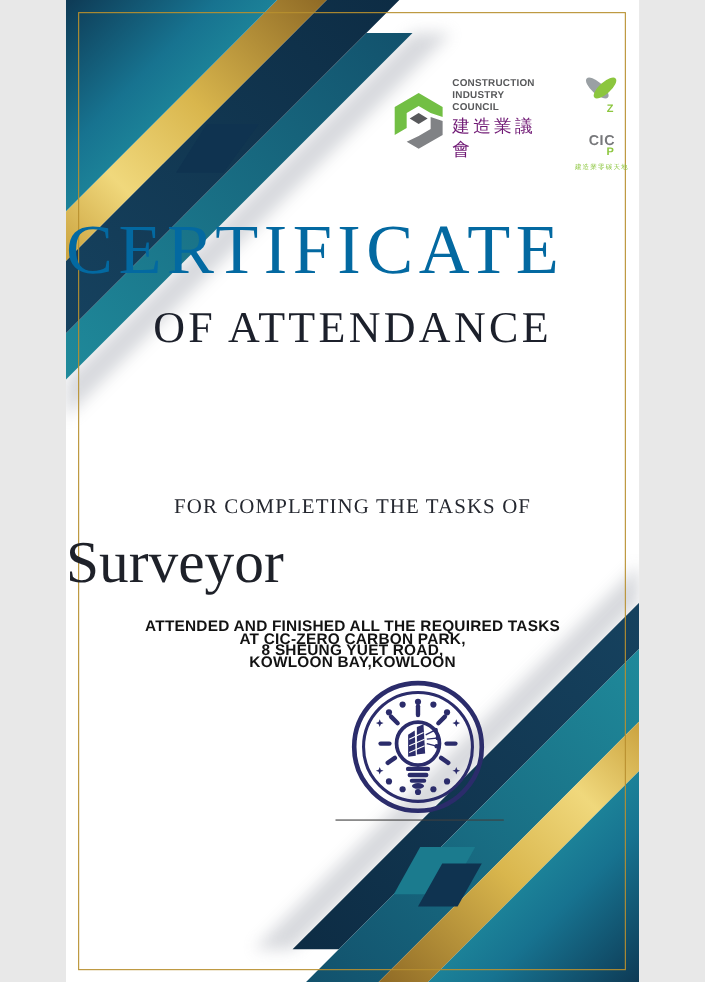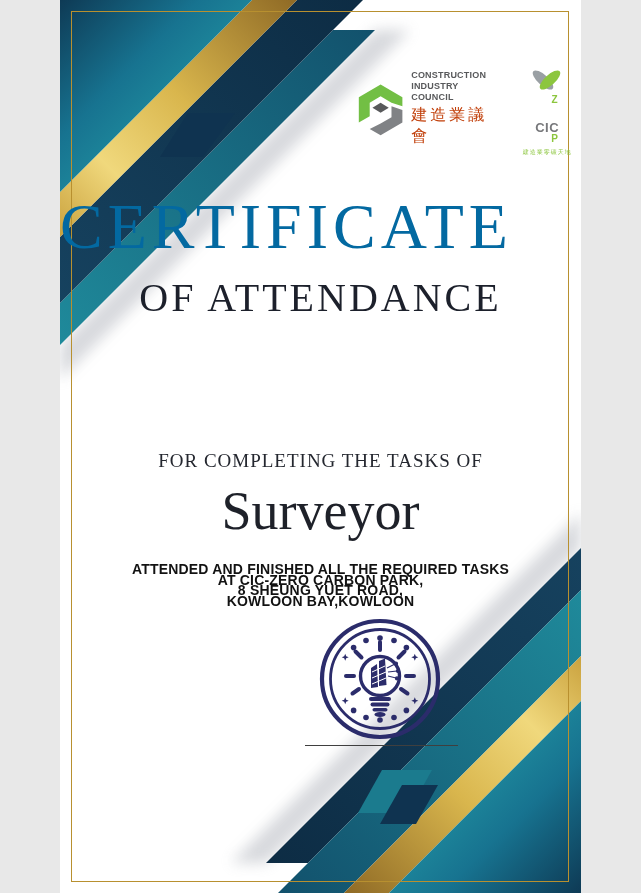--- a/index.html
+++ b/index.html
@@ -17,41 +17,41 @@
   svg.corner.tl { left:0; top:0; }
   svg.corner.br { right:0; bottom:0; }
 
   .content { position:absolute; inset:0; z-index:10; }
 
   
   .logos { position:absolute; left:297px; top:62px; display:flex; align-items:flex-start; }
   .logo-cic { display:flex; align-items:center; margin-top:8px; }
   .cic-text { margin-left:7px; color:#58595b; }
   .cic-line { font-size:9px; font-weight:bold; letter-spacing:.2px; line-height:11px; }
-  .cic-cn { font-size:16px; letter-spacing:3px; color:#c2410c; margin-top:2px; font-family:"DejaVu Sans",sans-serif; }
+  .cic-cn { font-size:16px; letter-spacing:3px; color:#701a75; margin-top:2px; font-family:"DejaVu Sans",sans-serif; }
   .logo-zcp { display:flex; flex-direction:column; align-items:center; margin-left:16px; margin-top:4px; width:74px; }
   .zcp-word { display:flex; flex-direction:column; align-items:center; line-height:10px; margin-top:1px; }
   .zcp-z, .zcp-p { color:#8cc63e; font-weight:bold; font-size:10px; margin-left:15px; }
   .zcp-cic { color:#77787b; font-weight:bold; font-size:13px; letter-spacing:.5px; line-height:12px;margin-top:17px; }
   .zcp-cn { font-size:6px; color:#8cc63e; letter-spacing:1px; margin-top:4px; font-family:"DejaVu Sans",sans-serif; }
   .logo-steam { display:flex; flex-direction:column; align-items:center; margin-left:20px; }
   .steam-text { font-size:17px; font-weight:bold; letter-spacing:.3px; margin-top:1px; }
   .steam-text .lab { color:#909295; font-weight:600; }
 
   
   .title1 { position:absolute; left:0; right:0; top:190px; text-align:left;
     font-family:"Liberation Serif", serif; font-size:64px; letter-spacing:5px;
     color:#0369a1; }
   .title2 { position:absolute; left:0; right:0; top:274px; text-align:center;
     font-family:"Liberation Serif", serif; font-size:40px; letter-spacing:3px;
     color:#1c202b; }
   .subtitle { position:absolute; left:0; right:0; top:450px; text-align:center;
     font-family:"Liberation Serif", serif; font-size:19px; letter-spacing:1px;
     color:#24272f; }
-  .role { position:absolute; left:0; right:0; top:480px; text-align:center;
+  .role { position:absolute; left:0; right:0; top:480px; 
     font-family:"Liberation Serif", serif; font-size:54px; color:#1e2129; }
   .details { position:absolute; left:0; right:0; top:564px; text-align:center;
     font-size:14px; font-weight:bold; color:#121212; line-height:10.5px; letter-spacing:.2px; }
   .seal-wrap { position:absolute; left:257px; top:616px; }
   .sig-line { position:absolute; left:245px; top:745px; width:153px; height:0;
     border-top:1.8px solid #3f3f3f; }
   .certified { position:absolute; left:0; right:0; top:751px; text-align:center;
     font-size:16px; font-weight:bold; letter-spacing:.5px; color:#161616; }
 </style>
 </head>

